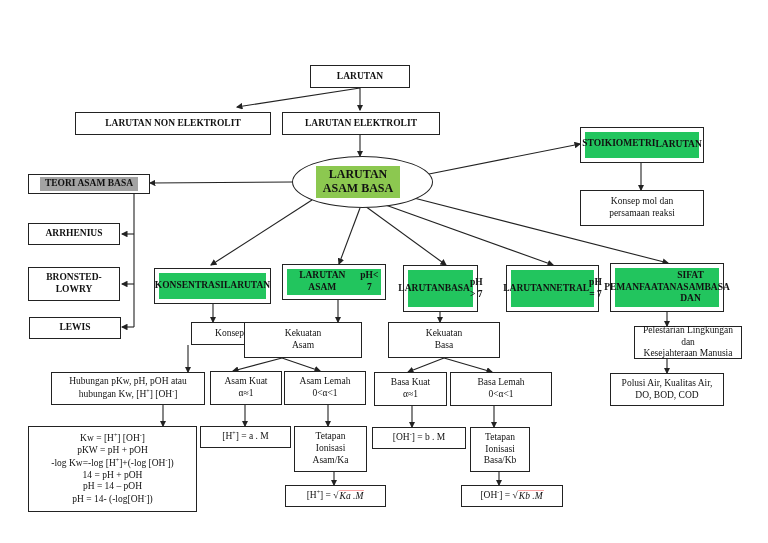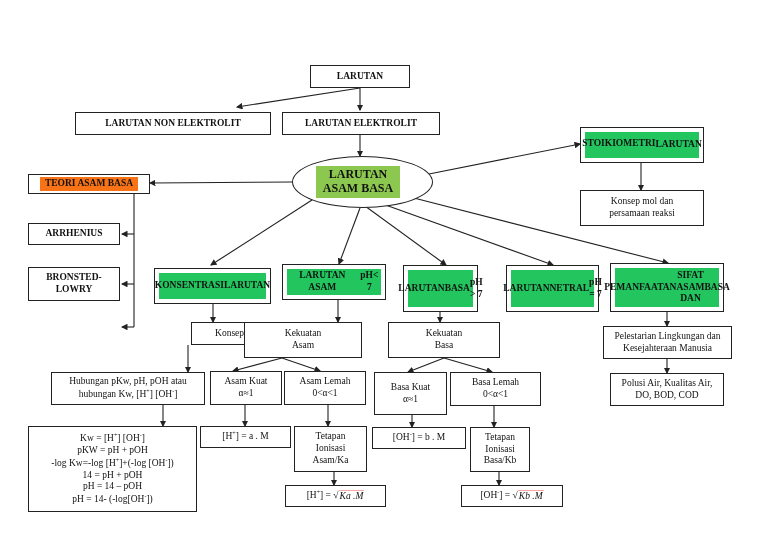--- a/index.html
+++ b/index.html
@@ -4,21 +4,21 @@
 <style>
   html, body { margin:0; padding:0; background:#ffffff; }
   #canvas { position:relative; width:768px; height:543px; overflow:hidden; background:#fff;
     font-family:"Liberation Serif", serif; color:#111; }
   svg.links { position:absolute; left:0; top:0; width:768px; height:543px; pointer-events:none; }
   .node { position:absolute; box-sizing:border-box; border:1.3px solid #222; background:#fff;
     display:flex; flex-direction:column; align-items:center; justify-content:center; text-align:center;
     font-size:9.5px; line-height:1.25; }
   .node.thick { border-width:1.8px; }
   .bold { font-weight:bold; font-size:9.5px; }
-  .fill { background:#f97316; padding:2px 6px; display:flex; flex-direction:column; align-items:center; justify-content:center; }
+  .fill { background:#a3a3a3; padding:2px 6px; display:flex; flex-direction:column; align-items:center; justify-content:center; }
   .fill-inner { position:absolute; left:4px; right:4px; top:4px; bottom:4px; background:#22c55e;
     display:flex; flex-direction:row; align-items:center; justify-content:center; }
   .ellipse { position:absolute; left:292px; top:156px; width:141px; height:52px; border:1.3px solid #222;
     border-radius:50%; background:#fff; box-sizing:border-box; }
   .center-label { position:absolute; left:316px; top:166px; width:84px; height:32px; background:#8cc850;
     display:flex; flex-direction:column; align-items:center; justify-content:center; font-weight:bold;
     font-size:12px; line-height:1.15; font-family:"Liberation Serif", serif; }
   .sup { font-size:6px; vertical-align:super; }
   .sqrt { border-top:1px solid #fca5a5; padding:0 1px; font-style:italic; }
 </style>
@@ -97,20 +97,23 @@
   <div class="node thick" style="left:28px;top:174px;width:122px;height:20px;">
     <span class="bold fill" style="padding:1px 5px;">TEORI ASAM BASA</span>
   </div>
   <div class="node" style="left:28px;top:223px;width:92px;height:22px;">
     <span class="bold">ARRHENIUS</span>
   </div>
   <div class="node" style="left:28px;top:267px;width:92px;height:34px;">
     <span class="bold">BRONSTED-</span>
     <span class="bold">LOWRY</span>
   </div>
+  <div class="node" style="left:29px;top:317px;width:92px;height:22px;">
+    <span class="bold">LEWIS</span>
+  </div>
 
   <div class="node thick" style="left:580px;top:127px;width:124px;height:36px;">
     <div class="fill-inner">
       <span class="bold" style="margin-bottom:3px;">STOIKIOMETRI</span>
       <span class="bold">LARUTAN</span>
     </div>
   </div>
   <div class="node" style="left:580px;top:190px;width:124px;height:36px;">
     <span>Konsep mol dan</span>
     <span>persamaan reaksi</span>
@@ -172,25 +175,25 @@
     <div class="fill-inner">
       <span class="bold">LARUTAN</span>
       <span class="bold">BASA</span>
       <span class="bold">pH &gt; 7</span>
     </div>
   </div>
   <div class="node" style="left:388px;top:322px;width:112px;height:36px;">
     <span>Kekuatan</span>
     <span>Basa</span>
   </div>
-  <div class="node" style="left:374px;top:372px;width:73px;height:43px;">
+  <div class="node" style="left:374px;top:372px;width:73px;height:34px;">
     <span>Basa Kuat</span>
     <span>α≈1</span>
   </div>
-  <div class="node" style="left:450px;top:372px;width:91px;height:34px;">
+  <div class="node" style="left:450px;top:372px;width:102px;height:34px;">
     <span>Basa Lemah</span>
     <span>0&lt;α&lt;1</span>
   </div>
   <div class="node" style="left:372px;top:427px;width:94px;height:22px;">
     <span><span>[OH</span><span class="sup">-</span><span>] = b . M</span></span>
   </div>
   <div class="node" style="left:470px;top:427px;width:60px;height:45px;">
     <span>Tetapan</span>
     <span>Ionisasi</span>
     <span>Basa/Kb</span>
@@ -207,21 +210,21 @@
     </div>
   </div>
 
   <div class="node thick" style="left:610px;top:263px;width:114px;height:49px;">
     <div class="fill-inner">
       <span class="bold">PEMANFAATAN</span>
       <span class="bold">SIFAT ASAM DAN</span>
       <span class="bold">BASA</span>
     </div>
   </div>
-  <div class="node" style="left:603px;top:326px;width:129px;height:33px;">
+  <div class="node" style="left:634px;top:326px;width:108px;height:33px;">
     <span>Pelestarian Lingkungan dan</span>
     <span>Kesejahteraan Manusia</span>
   </div>
   <div class="node" style="left:610px;top:373px;width:114px;height:33px;">
     <span>Polusi Air, Kualitas Air,</span>
     <span>DO, BOD, COD</span>
   </div>
 
 </div>
 

